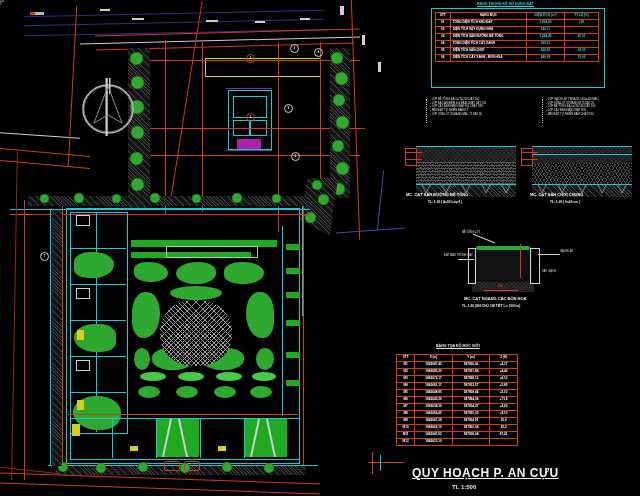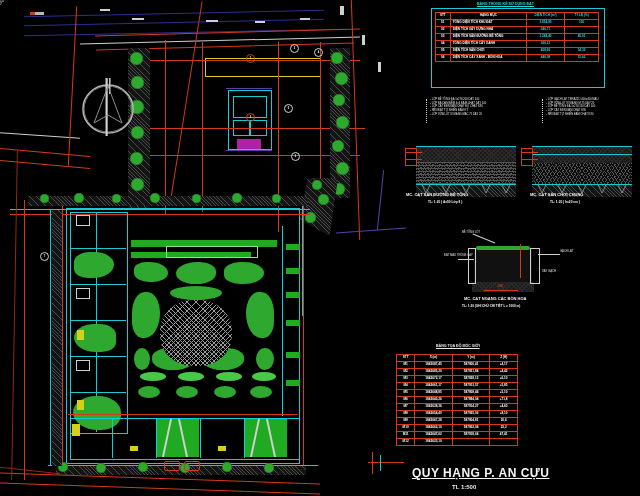--- a/index.html
+++ b/index.html
@@ -497,19 +497,19 @@
         <tr>
           <td>M12</td>
           <td>1842623,10</td>
           <td></td>
           <td></td>
         </tr>
       </tbody>
     </table>
   </div>
 
-  <div class="maintitle" style="left:412px;top:466px;font-size:12px;letter-spacing:.5px;">QUY HẠNG P. AN CỰU</div>
+  <div class="maintitle" style="left:412px;top:466px;font-size:12px;letter-spacing:.5px;">QUY HOẠCH P. AN CỰU</div>
   <div class="abs" style="left:452px;top:484px;color:#e8e8e8;font-size:6px;font-weight:bold;">TL 1:500</div>
   <div class="abs red" style="left:368px;top:462px;width:36px;height:1px;"></div>
   <div class="abs red vl" style="left:372px;top:452px;width:1px;height:22px;"></div>
   <div class="abs cyan vl" style="left:380px;top:455px;width:1px;height:16px;"></div>
 
 </div>
 
 </body></html>

